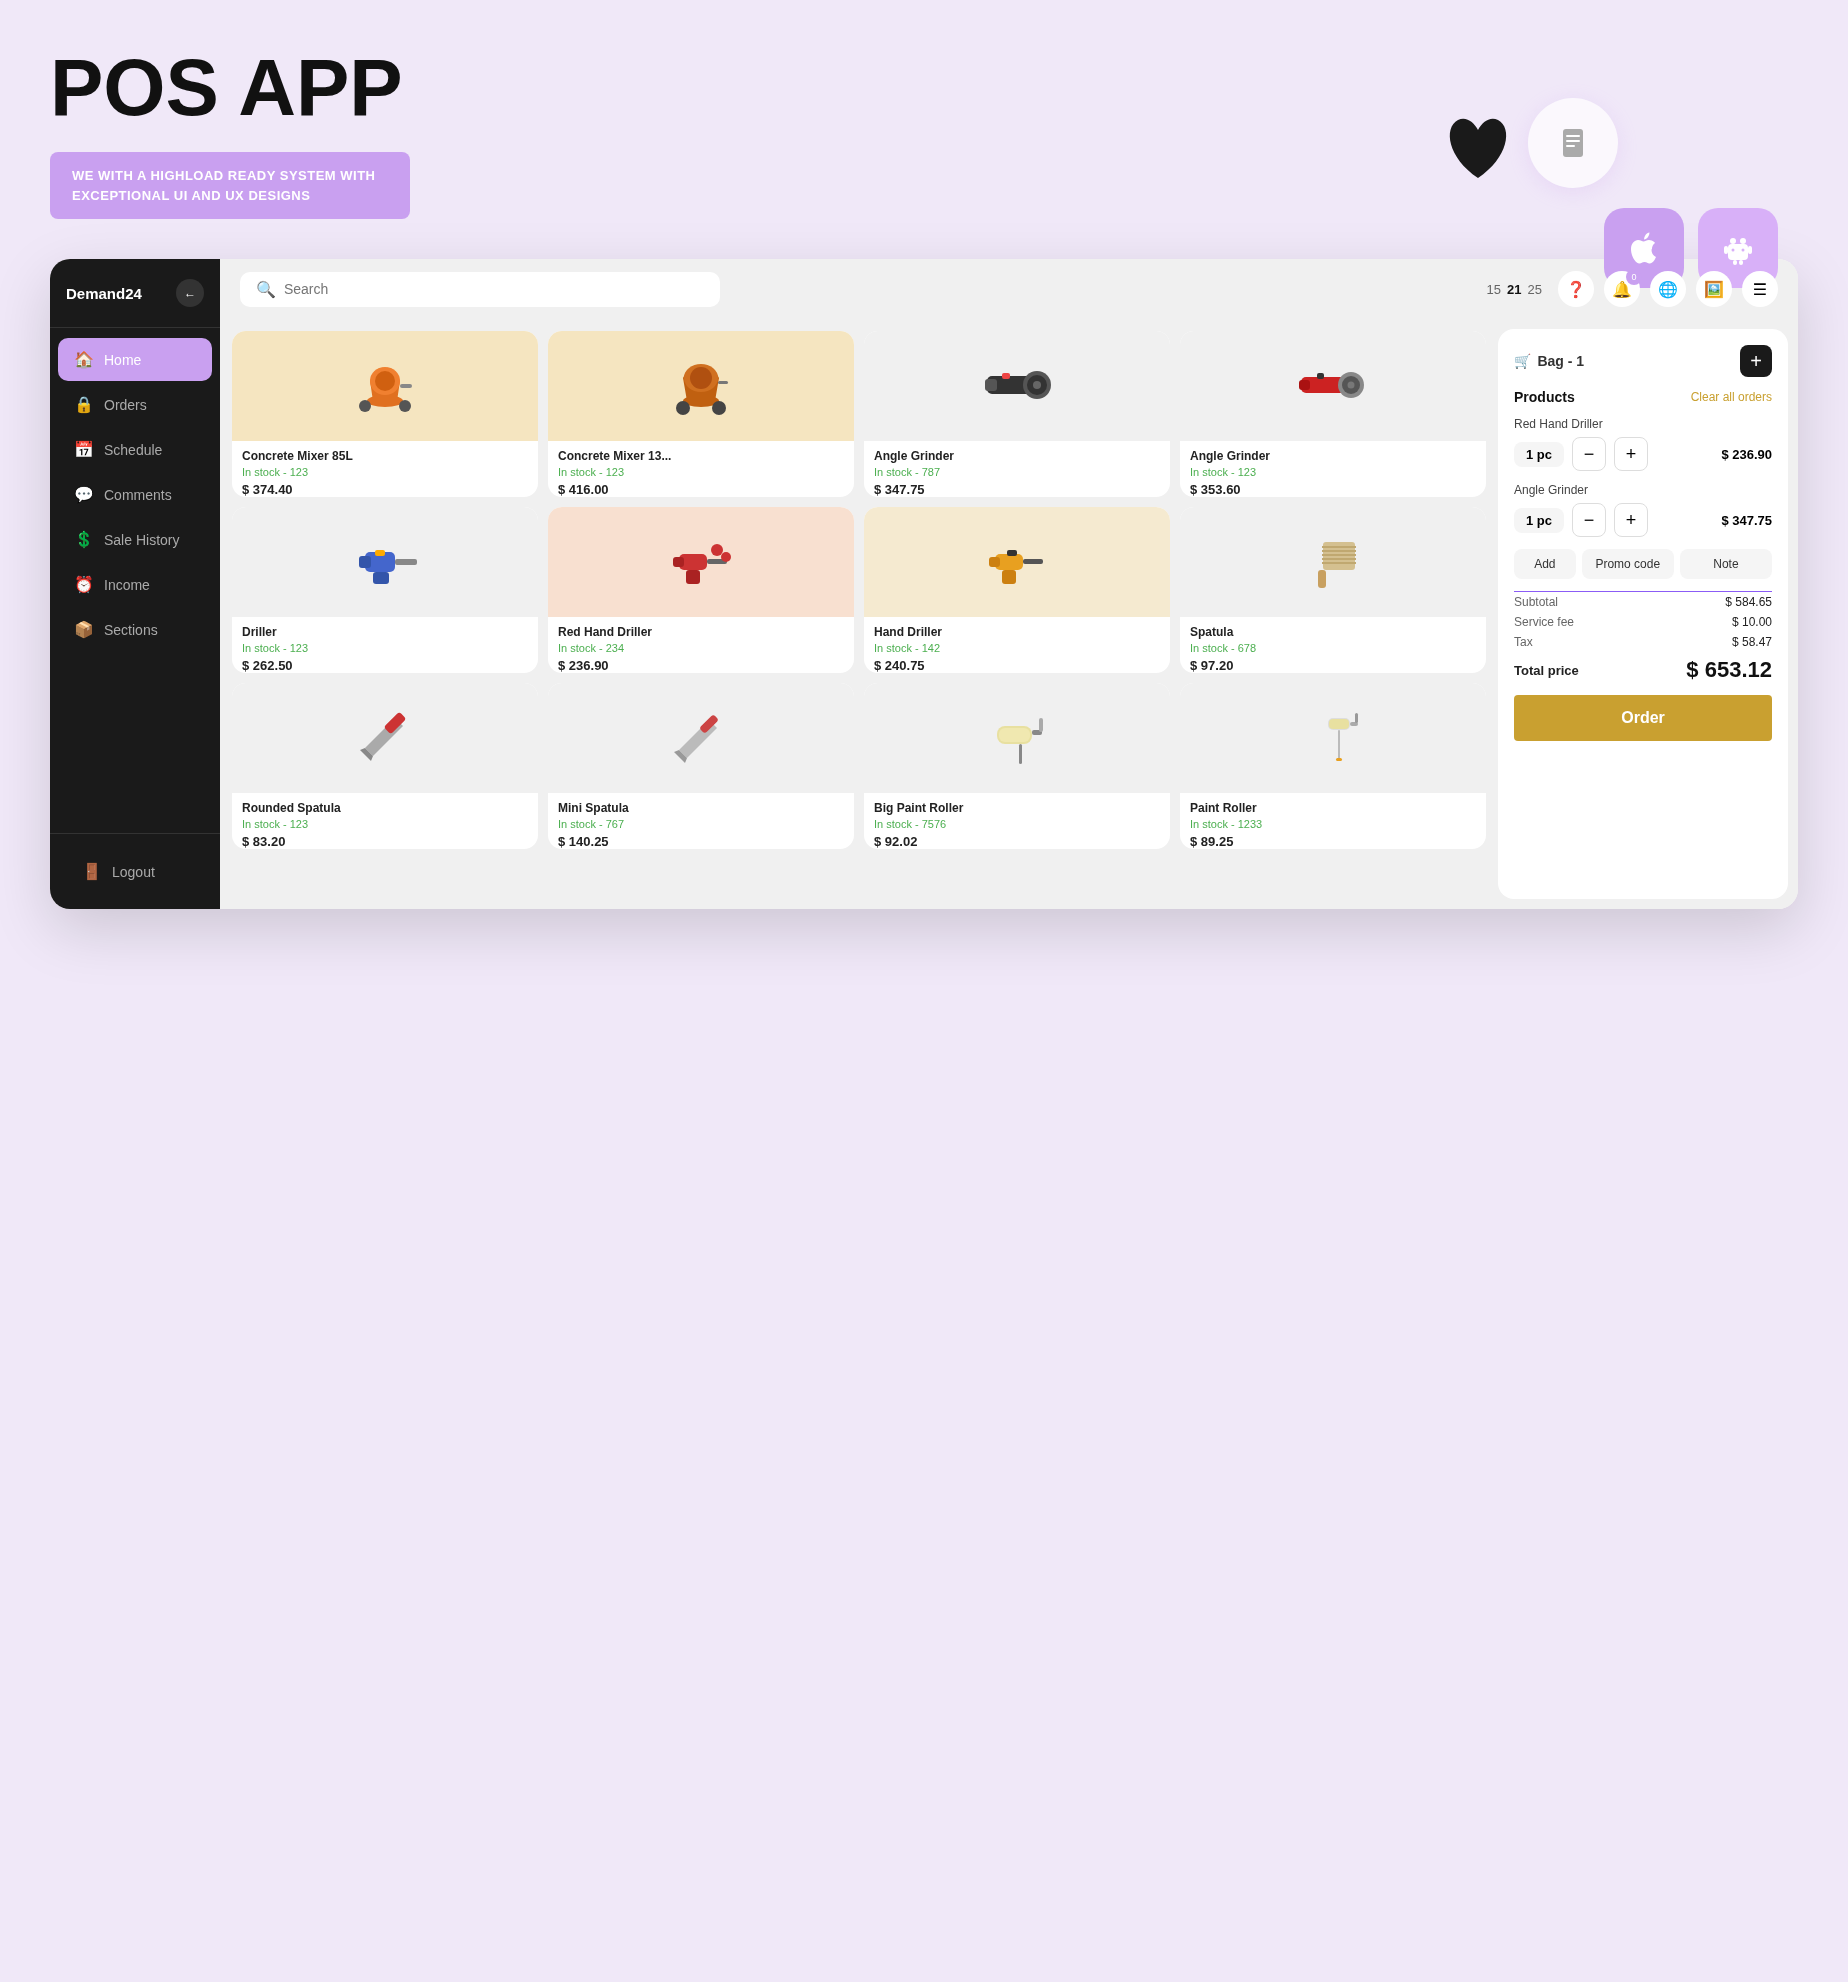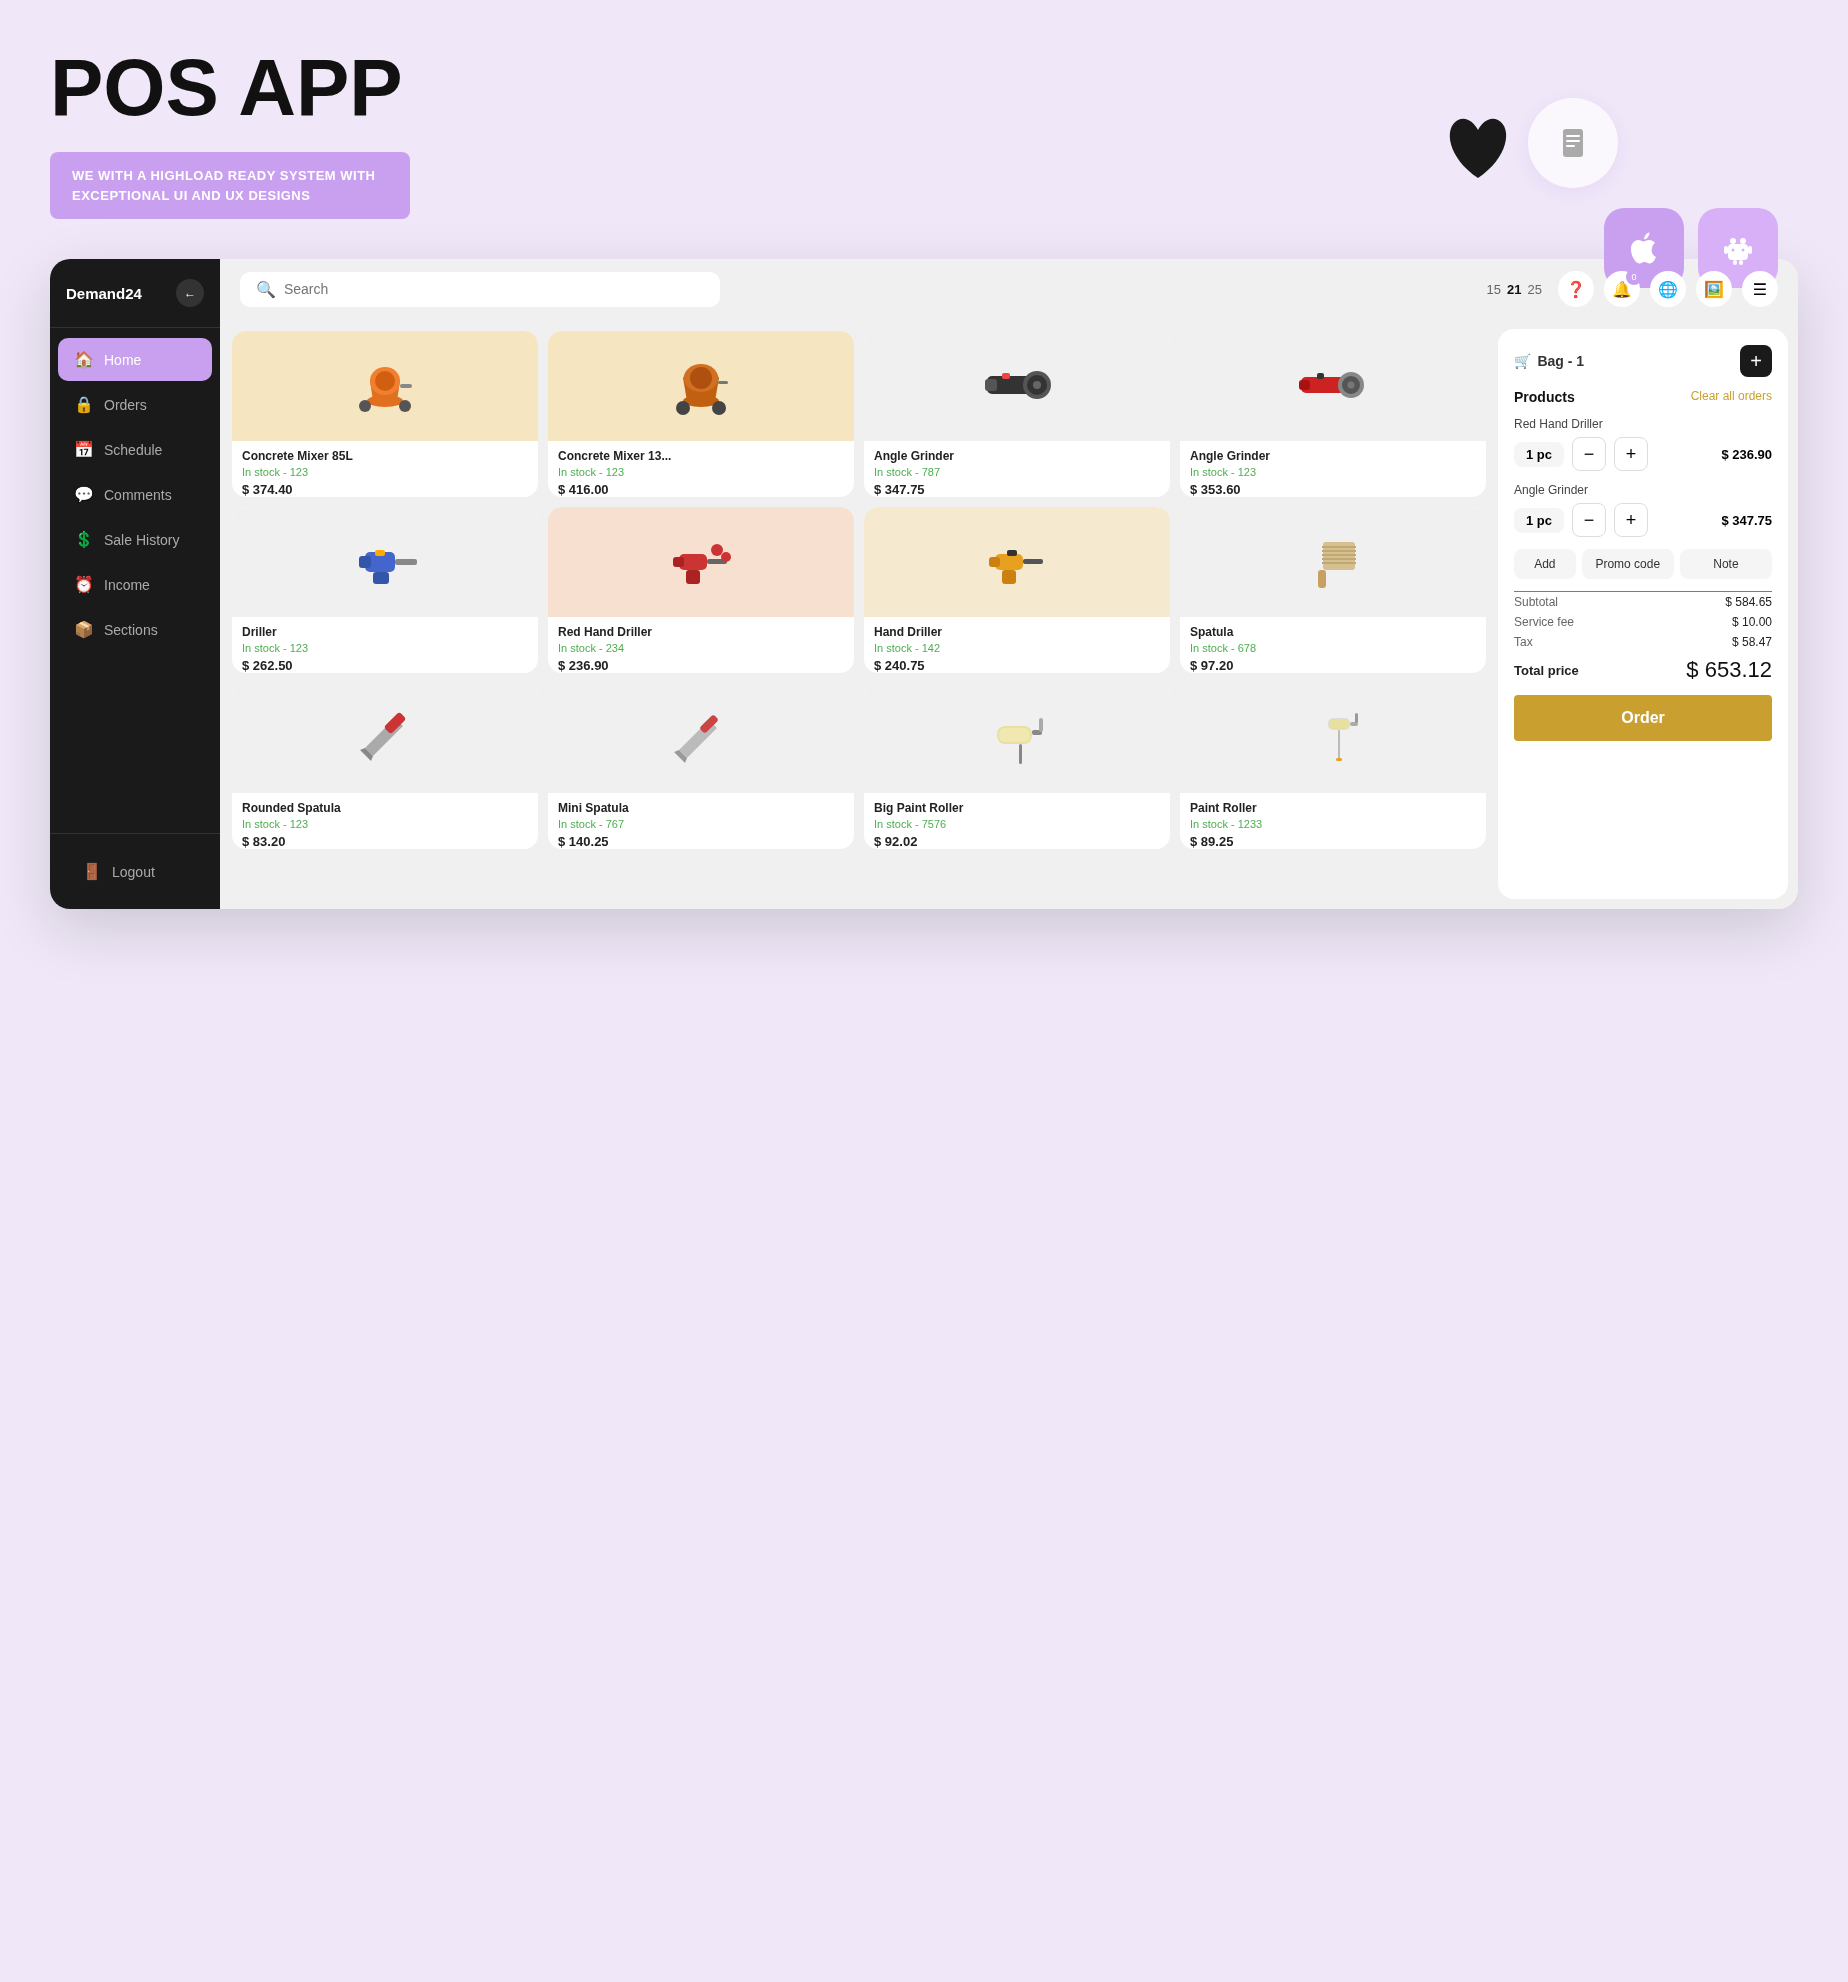--- a/index.html
+++ b/index.html
@@ -305,21 +305,21 @@
       display: flex;
       align-items: center;
       justify-content: center;
       color: #fff;
       font-size: 20px;
       cursor: pointer;
     }
     .products-header {
       display: flex;
       justify-content: space-between;
-      align-items: flex-start;
+      align-items: center;
     }
     .products-label {
       font-size: 14px;
       font-weight: 700;
       color: #111;
     }
     .clear-orders {
       font-size: 12px;
       color: #c9a030;
       cursor: pointer;
@@ -387,21 +387,21 @@
       margin-bottom: 6px;
     }
     .total-row .val { color: #222; font-weight: 500; }
     .total-price-row {
       display: flex;
       justify-content: space-between;
       align-items: center;
       margin-top: 8px;
     }
     .total-label { font-size: 13px; font-weight: 700; color: #222; }
-    .total-value { font-size: 22px; font-weight: 400; color: #111; }
+    .total-value { font-size: 22px; font-weight: 700; color: #111; }
     .order-btn {
       background: #c9a030;
       color: #fff;
       border: none;
       border-radius: 4px;
       padding: 14px;
       width: 100%;
       font-size: 16px;
       font-weight: 600;
       cursor: pointer;

